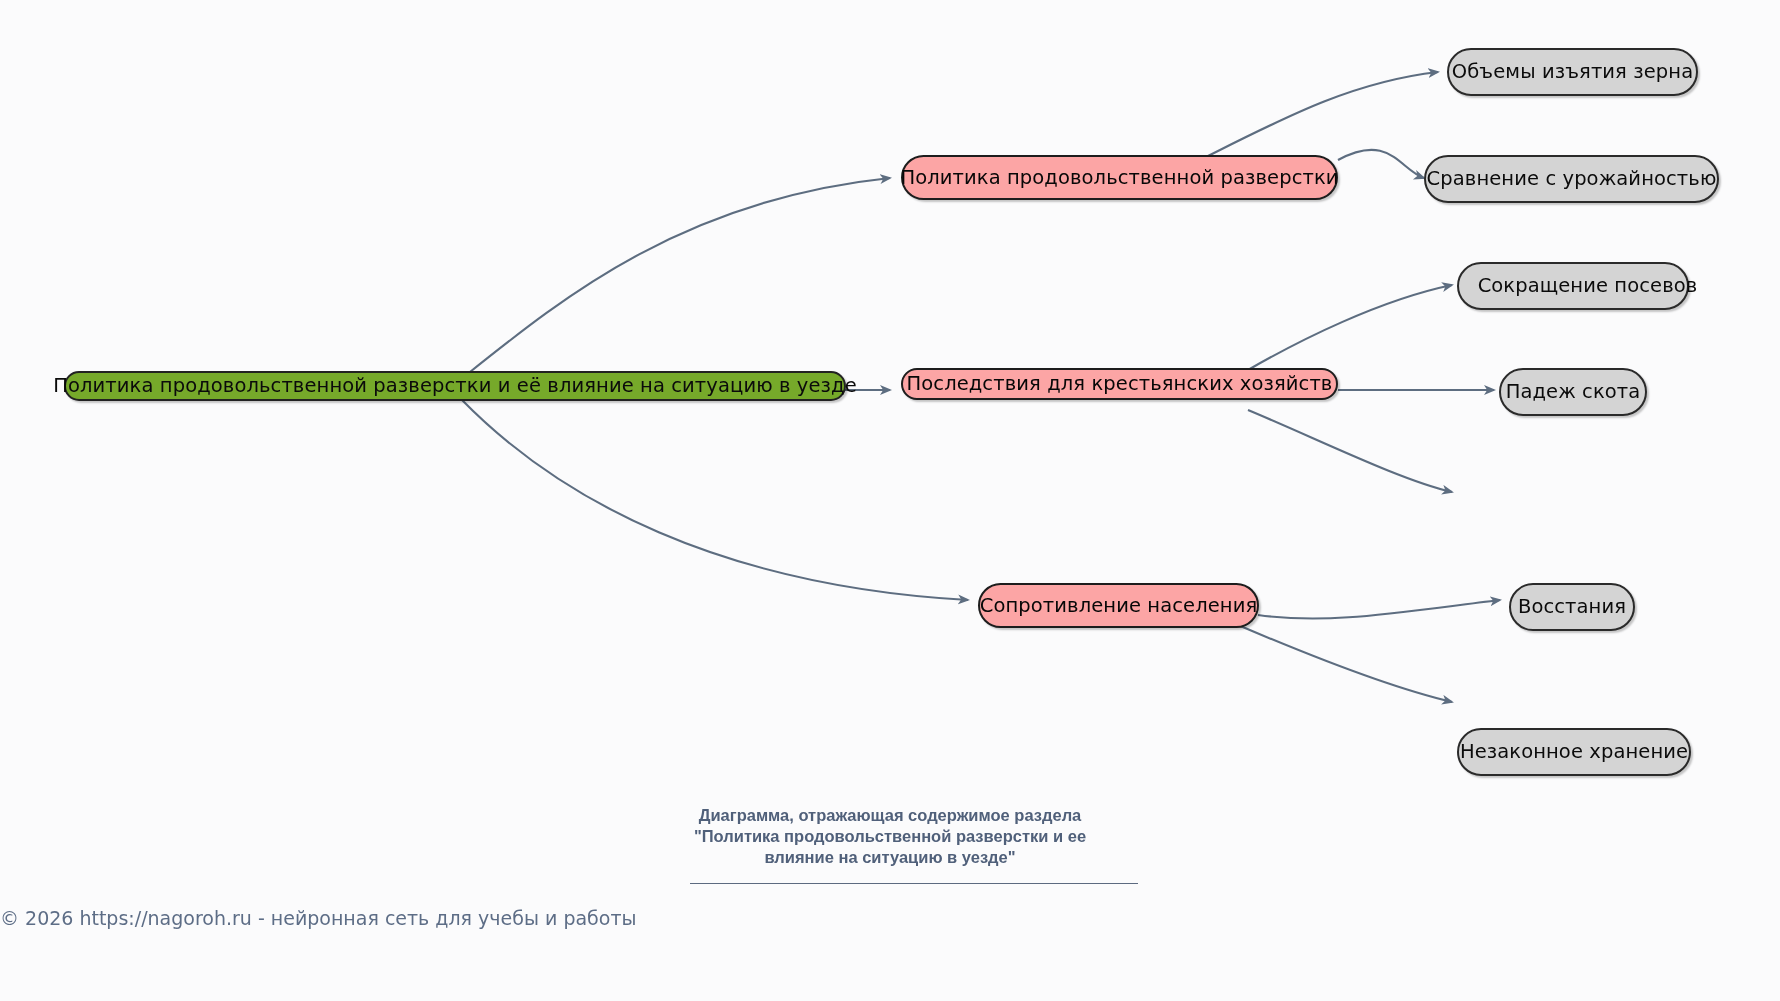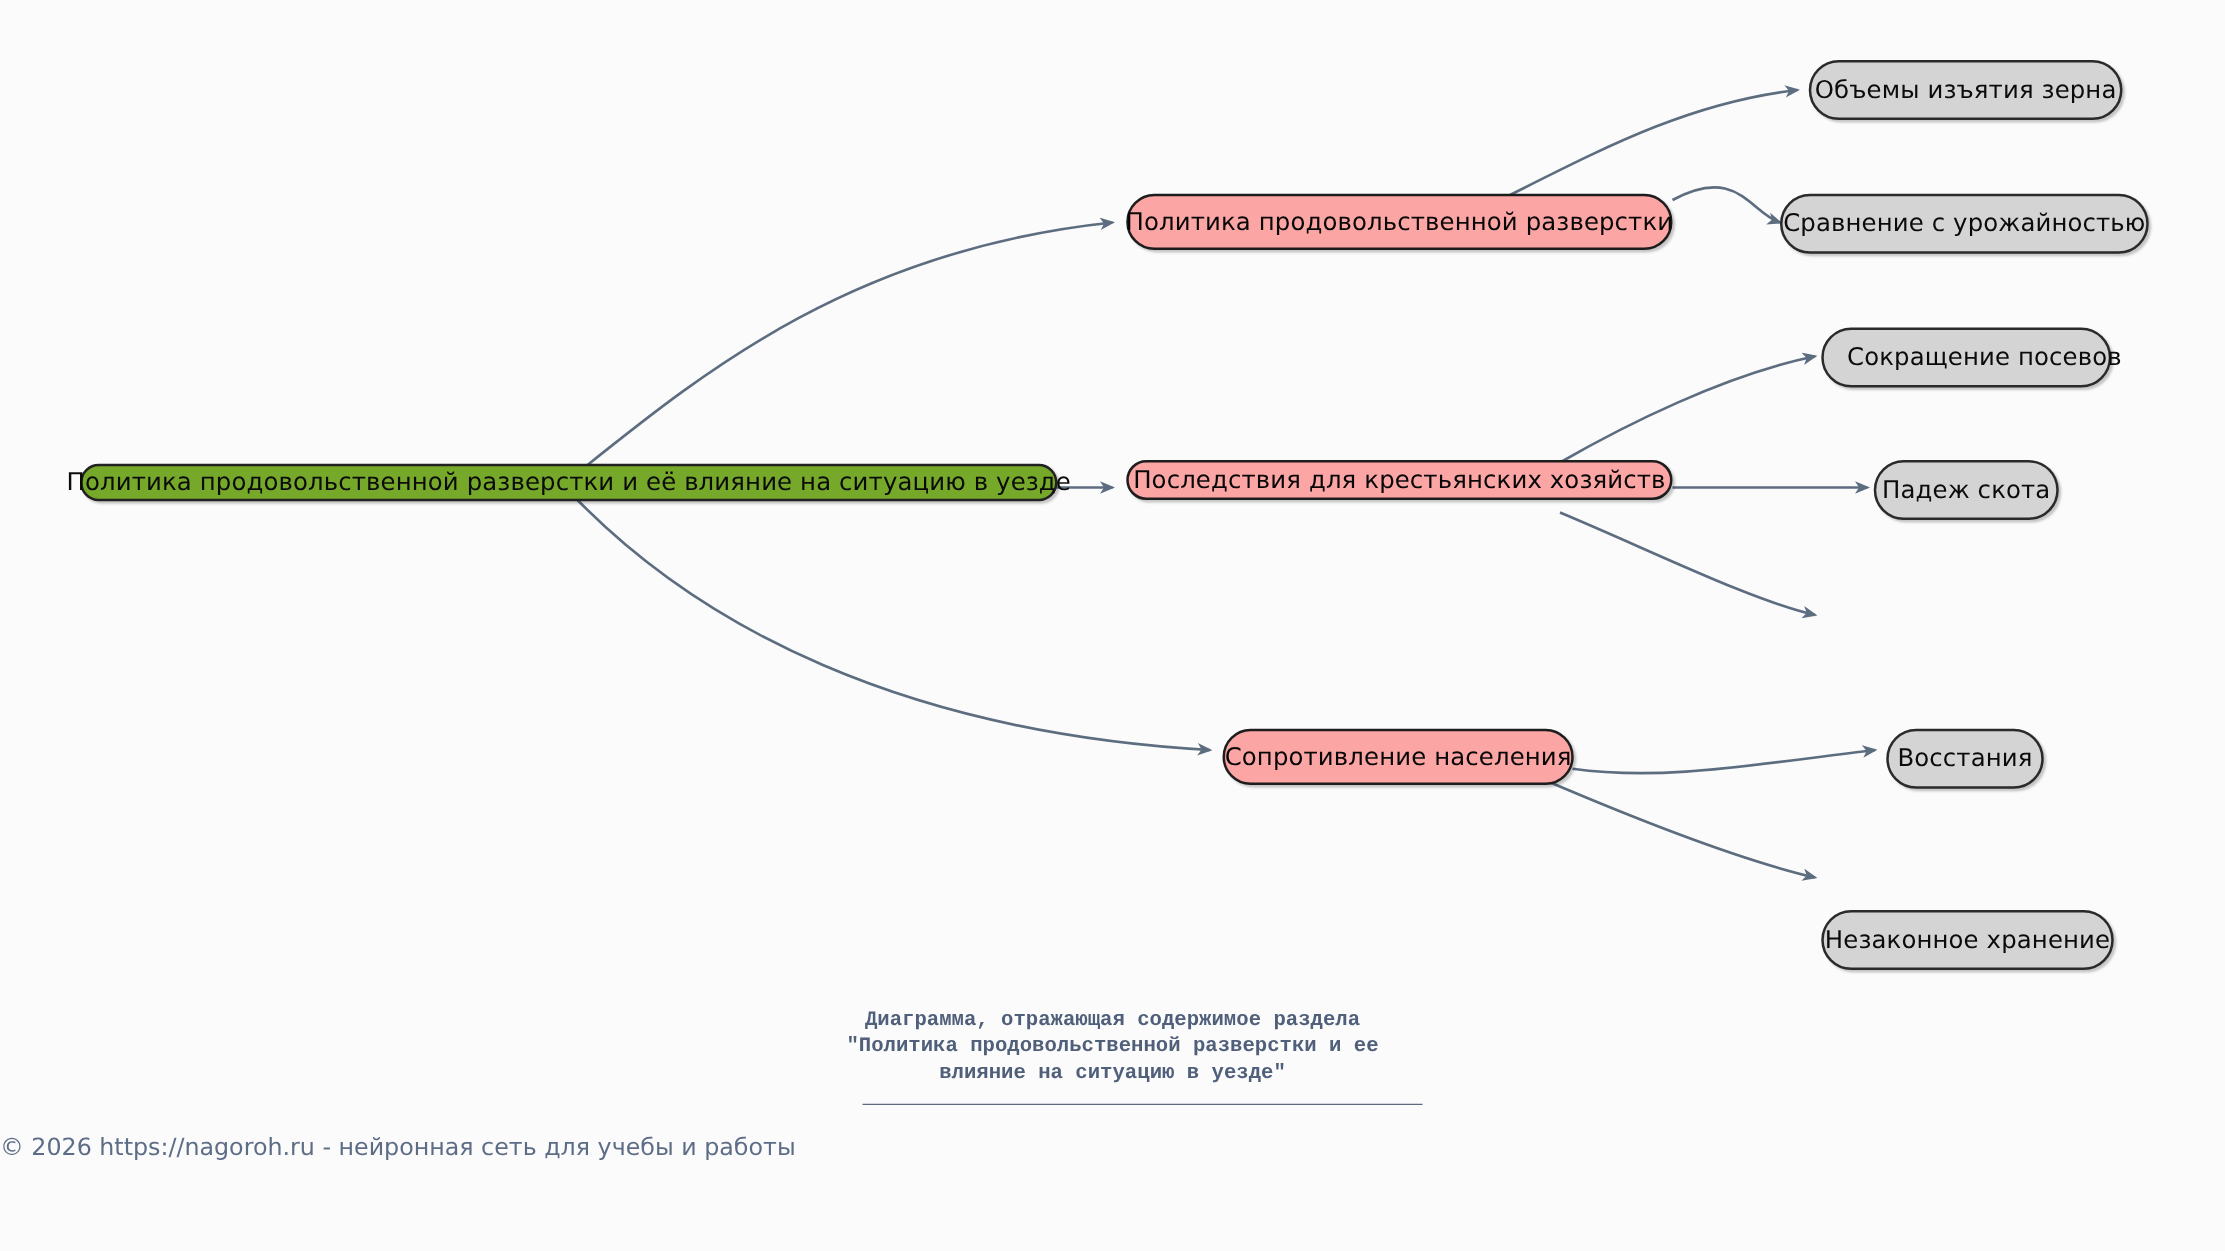--- a/index.html
+++ b/index.html
@@ -62,21 +62,21 @@
   }
 
   
   #caption {
     position: absolute;
     left: 0;
     top: 805px;
     width: 1780px;
     text-align: center;
     color: #50607a;
-    font-family: Liberation Mono, monospace;
+    font-family: Liberation Sans, sans-serif;
     font-weight: bold;
     font-size: 16.5px;
     line-height: 21px;
   }
   #caption-rule {
     position: absolute;
     left: 690px;
     top: 883px;
     width: 448px;
     height: 0;

